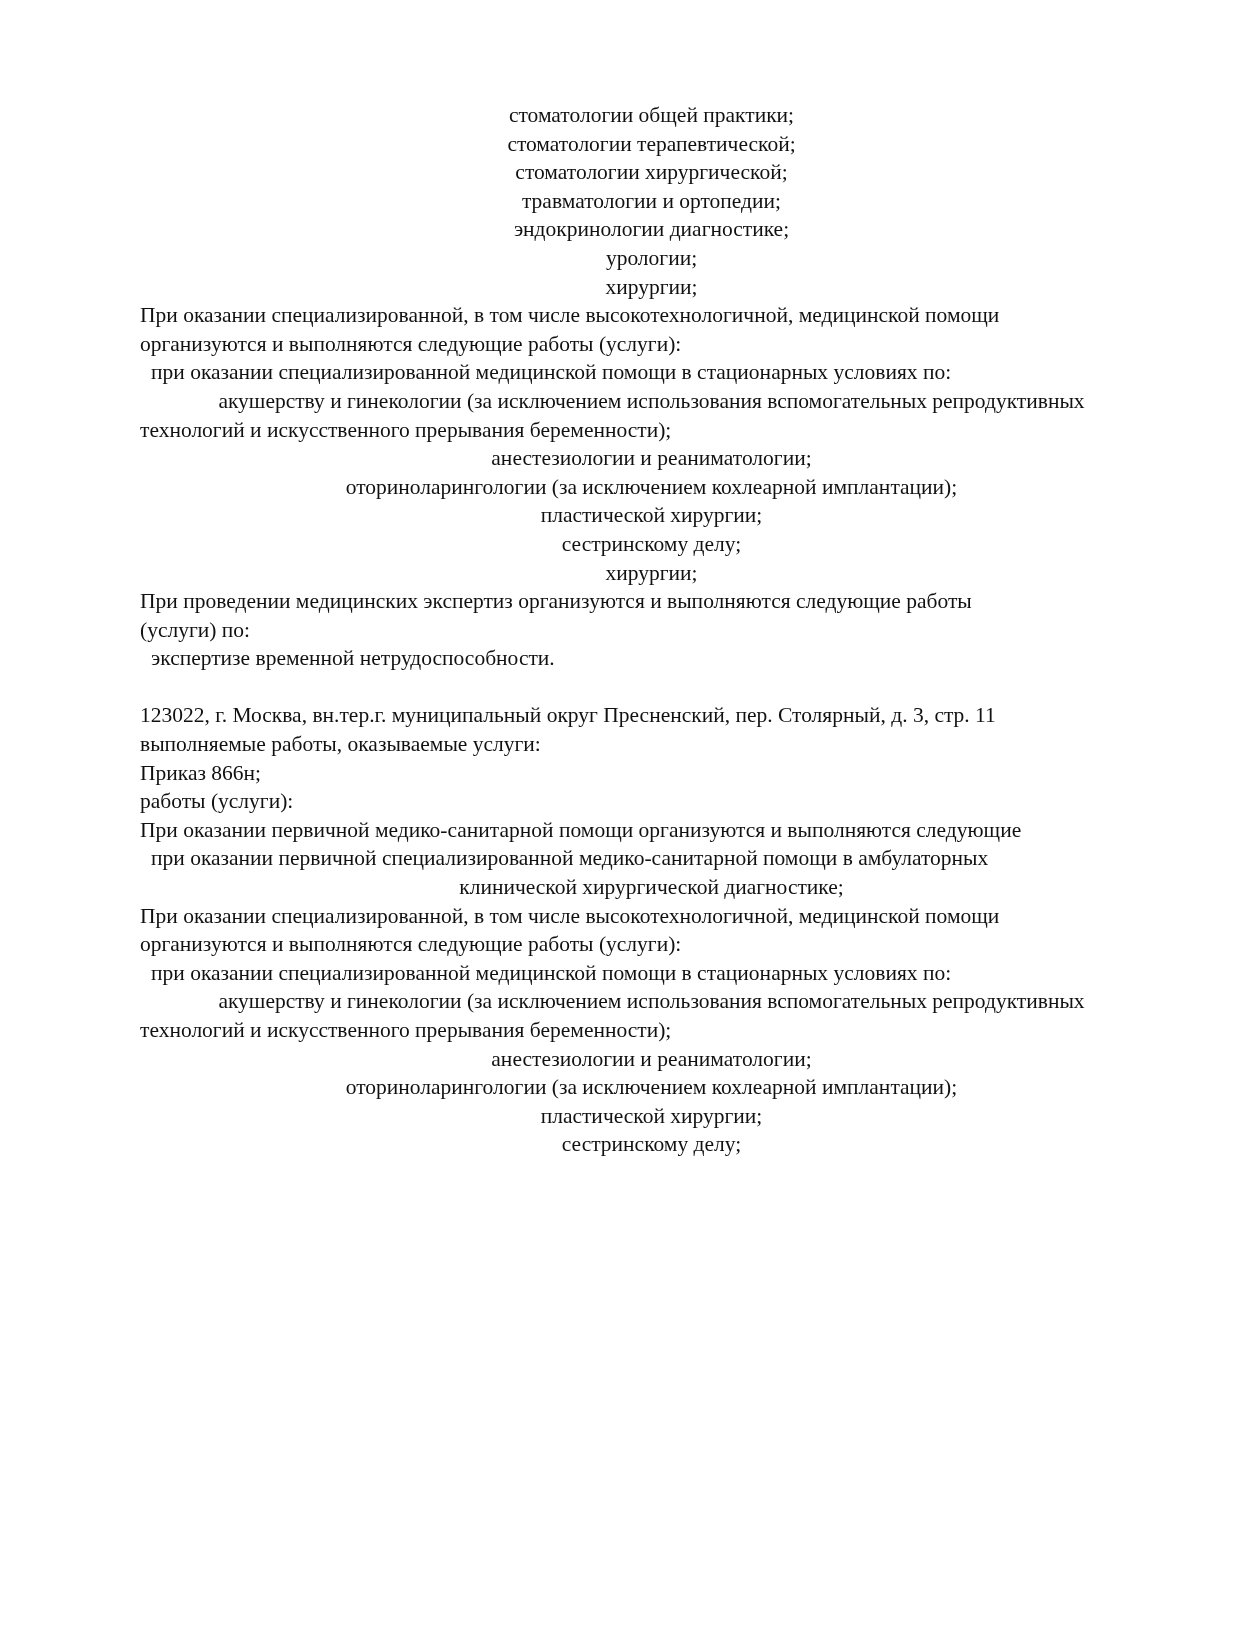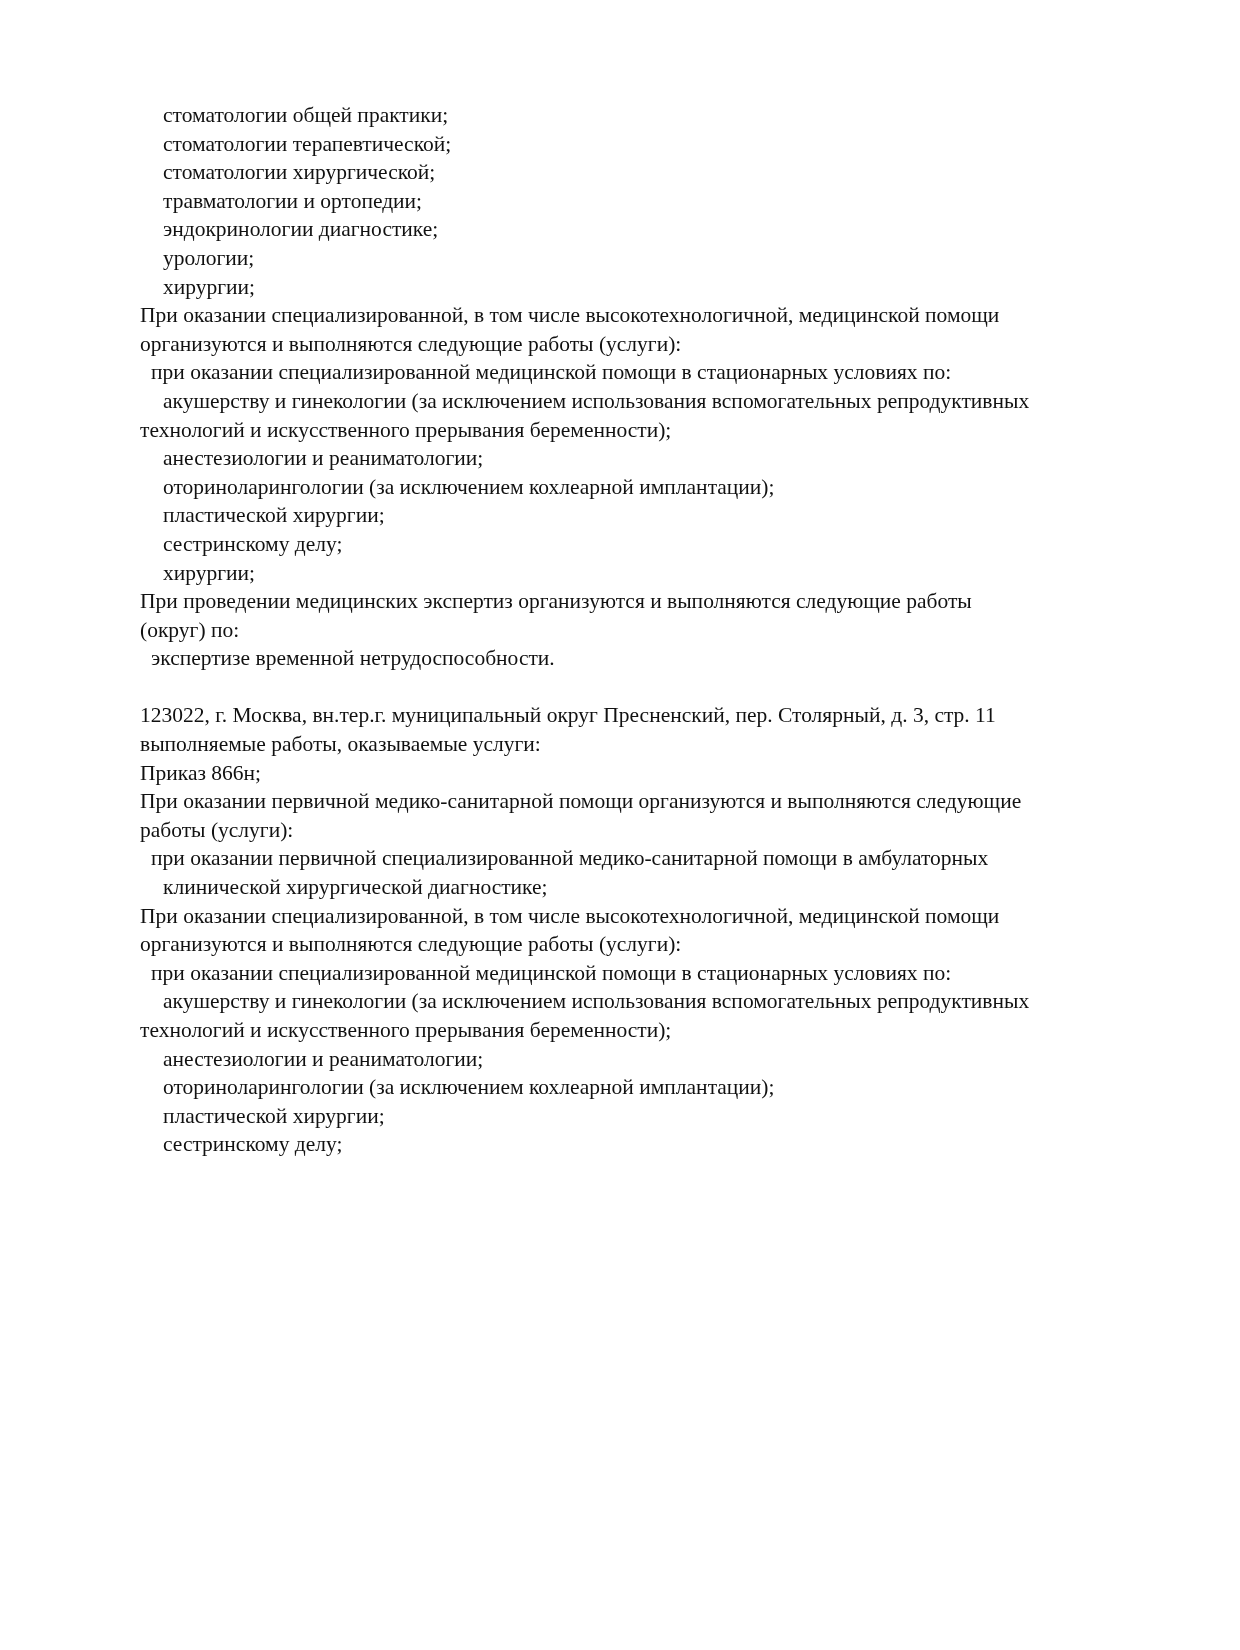--- a/index.html
+++ b/index.html
@@ -24,21 +24,21 @@
       color: #111111;
     }
     .line {
       white-space: pre;
       margin: 0;
       padding: 0;
       height: 28.6px;
     }
     .l0 { padding-left: 0px; }
     .l1 { padding-left: 11px; }
-    .l2 { padding-left: 23px; }
+    .l2 { padding-left: 23px; text-align: center; }
     .blank { height: 28.6px; }
   </style>
 </head>
 <body>
 
 <div class="page">
 
   <div>
     <div class="line l2">стоматологии общей практики;</div>
     <div class="line l2">стоматологии терапевтической;</div>
@@ -57,30 +57,30 @@
     <div class="line l2">акушерству и гинекологии (за исключением использования вспомогательных репродуктивных</div>
     <div class="line l0">технологий и искусственного прерывания беременности);</div>
     <div class="line l2">анестезиологии и реаниматологии;</div>
     <div class="line l2">оториноларингологии (за исключением кохлеарной имплантации);</div>
     <div class="line l2">пластической хирургии;</div>
     <div class="line l2">сестринскому делу;</div>
     <div class="line l2">хирургии;</div>
   </div>
 
   <div class="line l0">При проведении медицинских экспертиз организуются и выполняются следующие работы</div>
-  <div class="line l0">(округ) по:</div>
+  <div class="line l0">(услуги) по:</div>
   <div class="line l1">экспертизе временной нетрудоспособности.</div>
 
   <div class="blank"></div>
 
   <div class="line l0">123022, г. Москва, вн.тер.г. муниципальный округ Пресненский, пер. Столярный, д. 3, стр. 11</div>
   <div class="line l0">выполняемые работы, оказываемые услуги:</div>
   <div class="line l0">Приказ 866н;</div>
+  <div class="line l0">работы (услуги):</div>
   <div class="line l0">При оказании первичной медико-санитарной помощи организуются и выполняются следующие</div>
-  <div class="line l0">работы (услуги):</div>
   <div class="line l1">при оказании первичной специализированной медико-санитарной помощи в амбулаторных</div>
   <div class="line l2">клинической хирургической диагностике;</div>
 
   <div class="line l0">При оказании специализированной, в том числе высокотехнологичной, медицинской помощи</div>
   <div class="line l0">организуются и выполняются следующие работы (услуги):</div>
   <div class="line l1">при оказании специализированной медицинской помощи в стационарных условиях по:</div>
 
   <div>
     <div class="line l2">акушерству и гинекологии (за исключением использования вспомогательных репродуктивных</div>
     <div class="line l0">технологий и искусственного прерывания беременности);</div>

